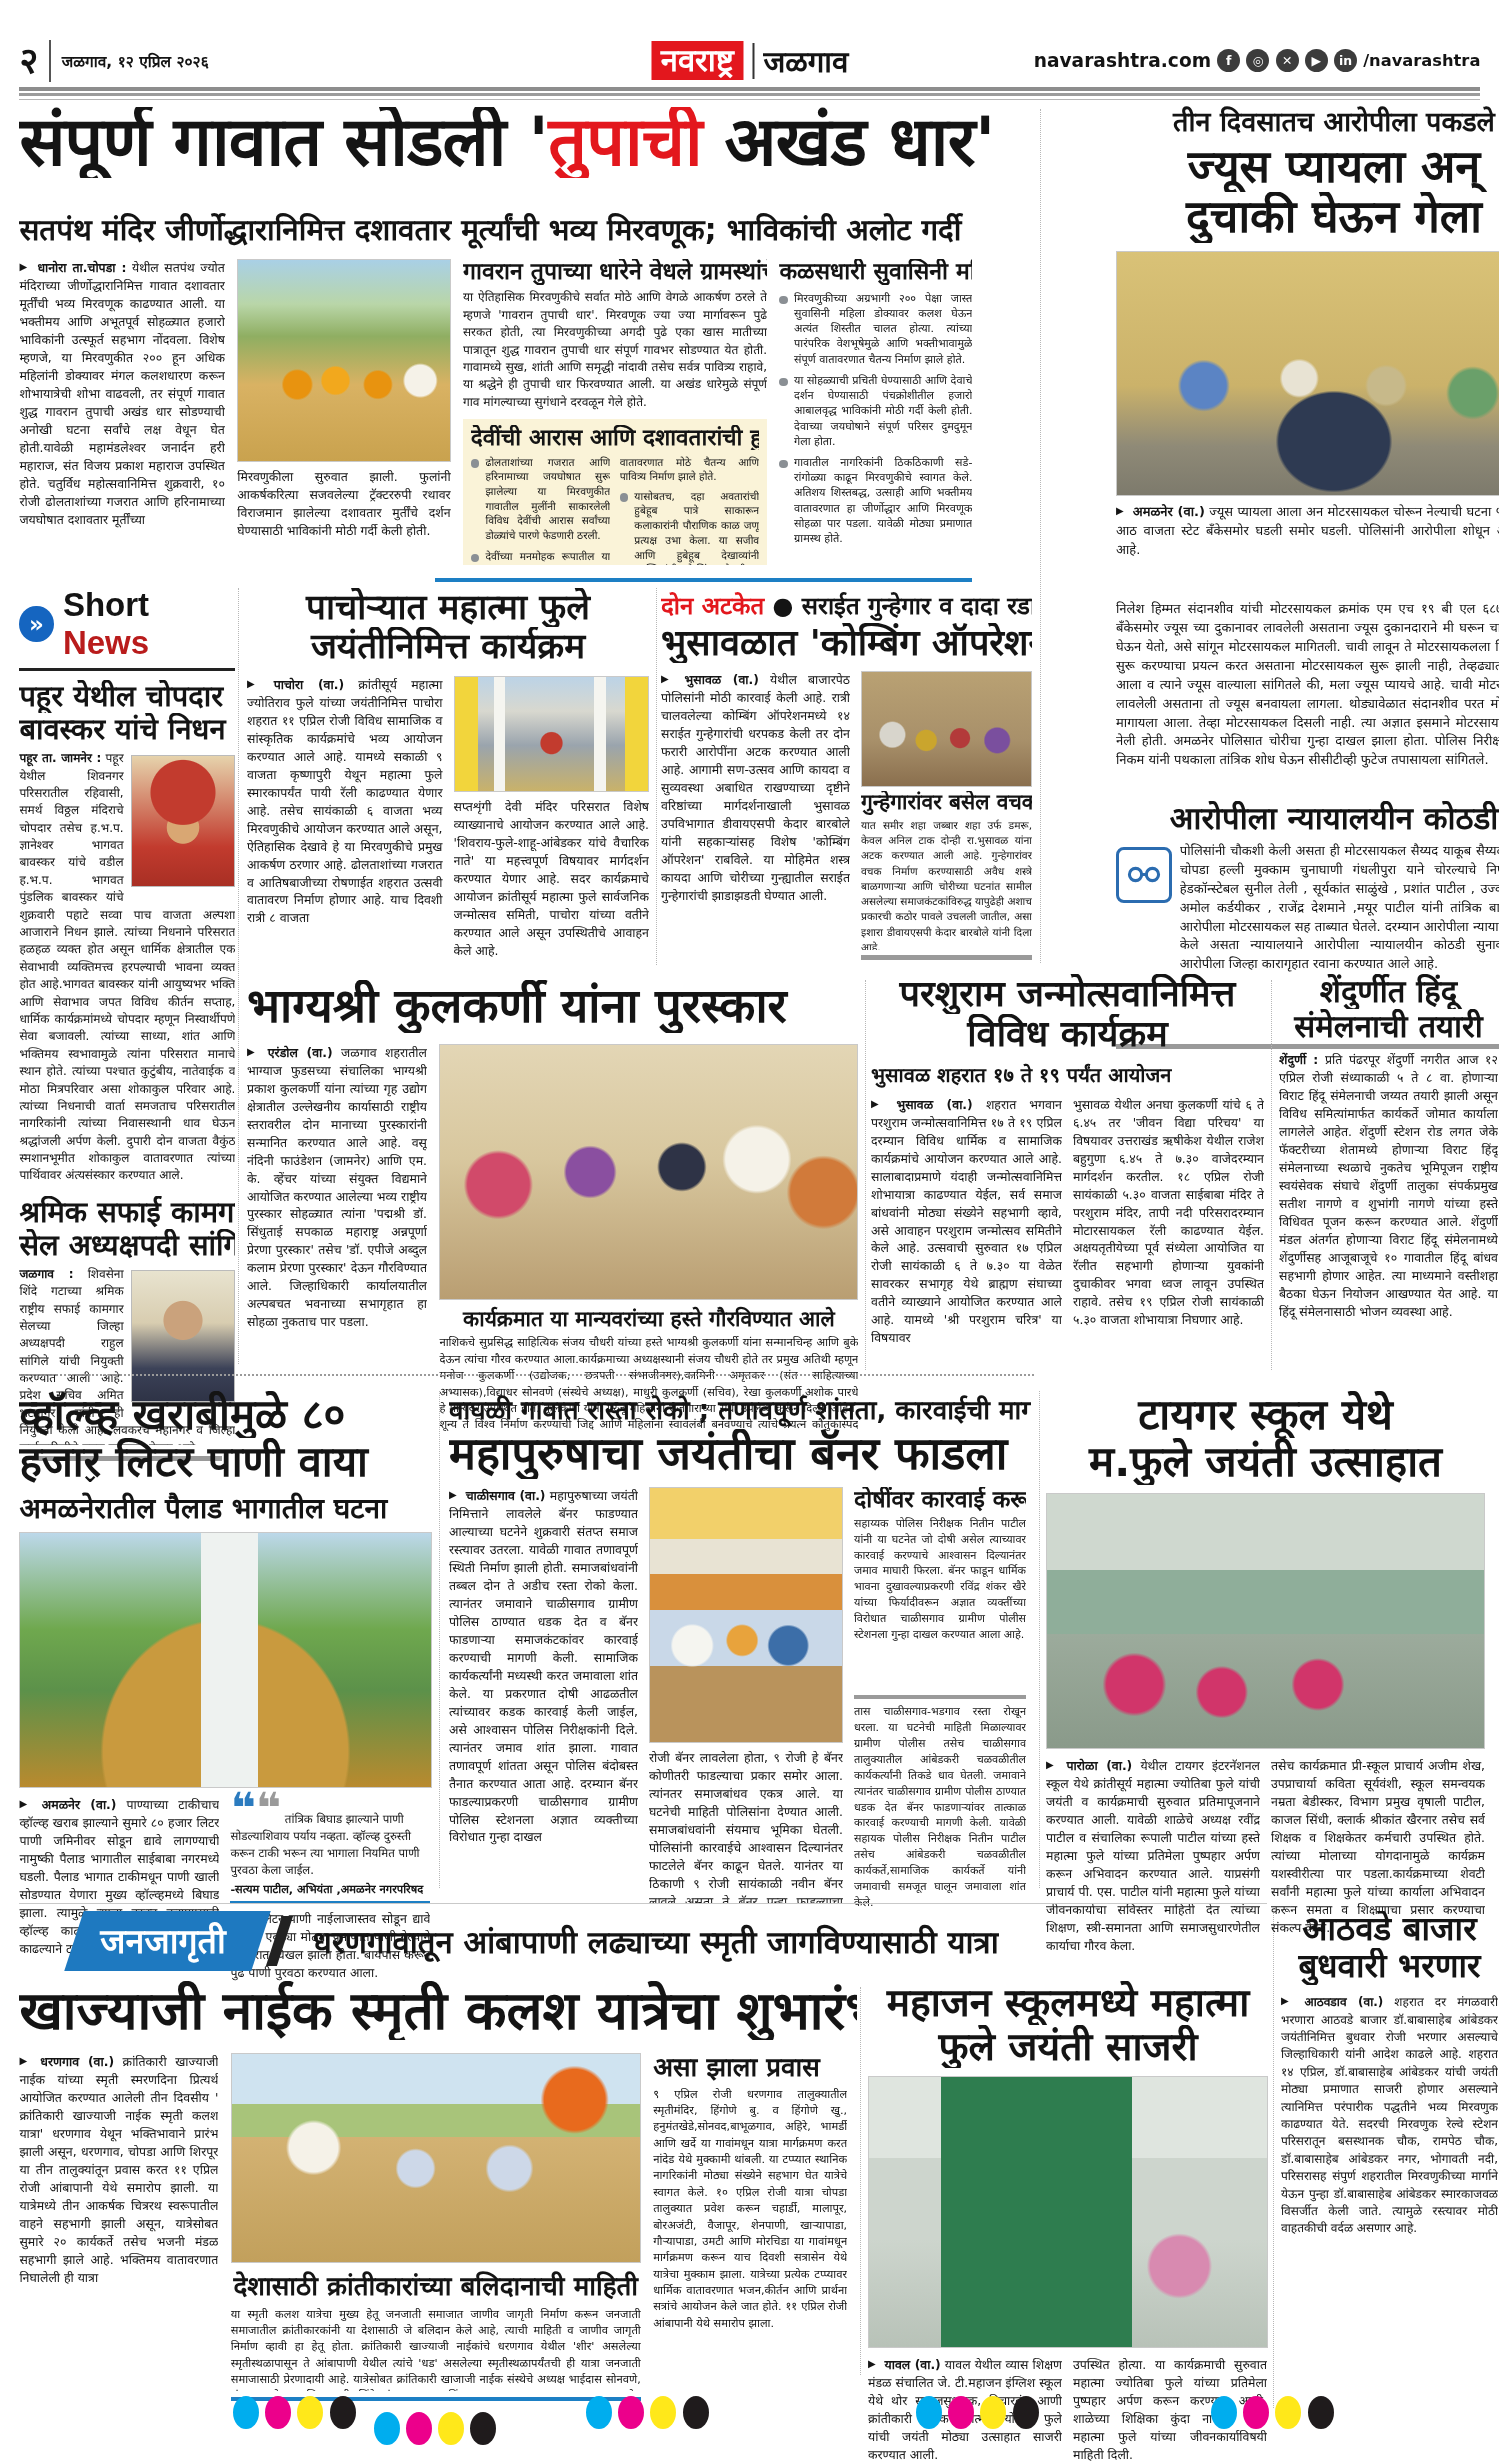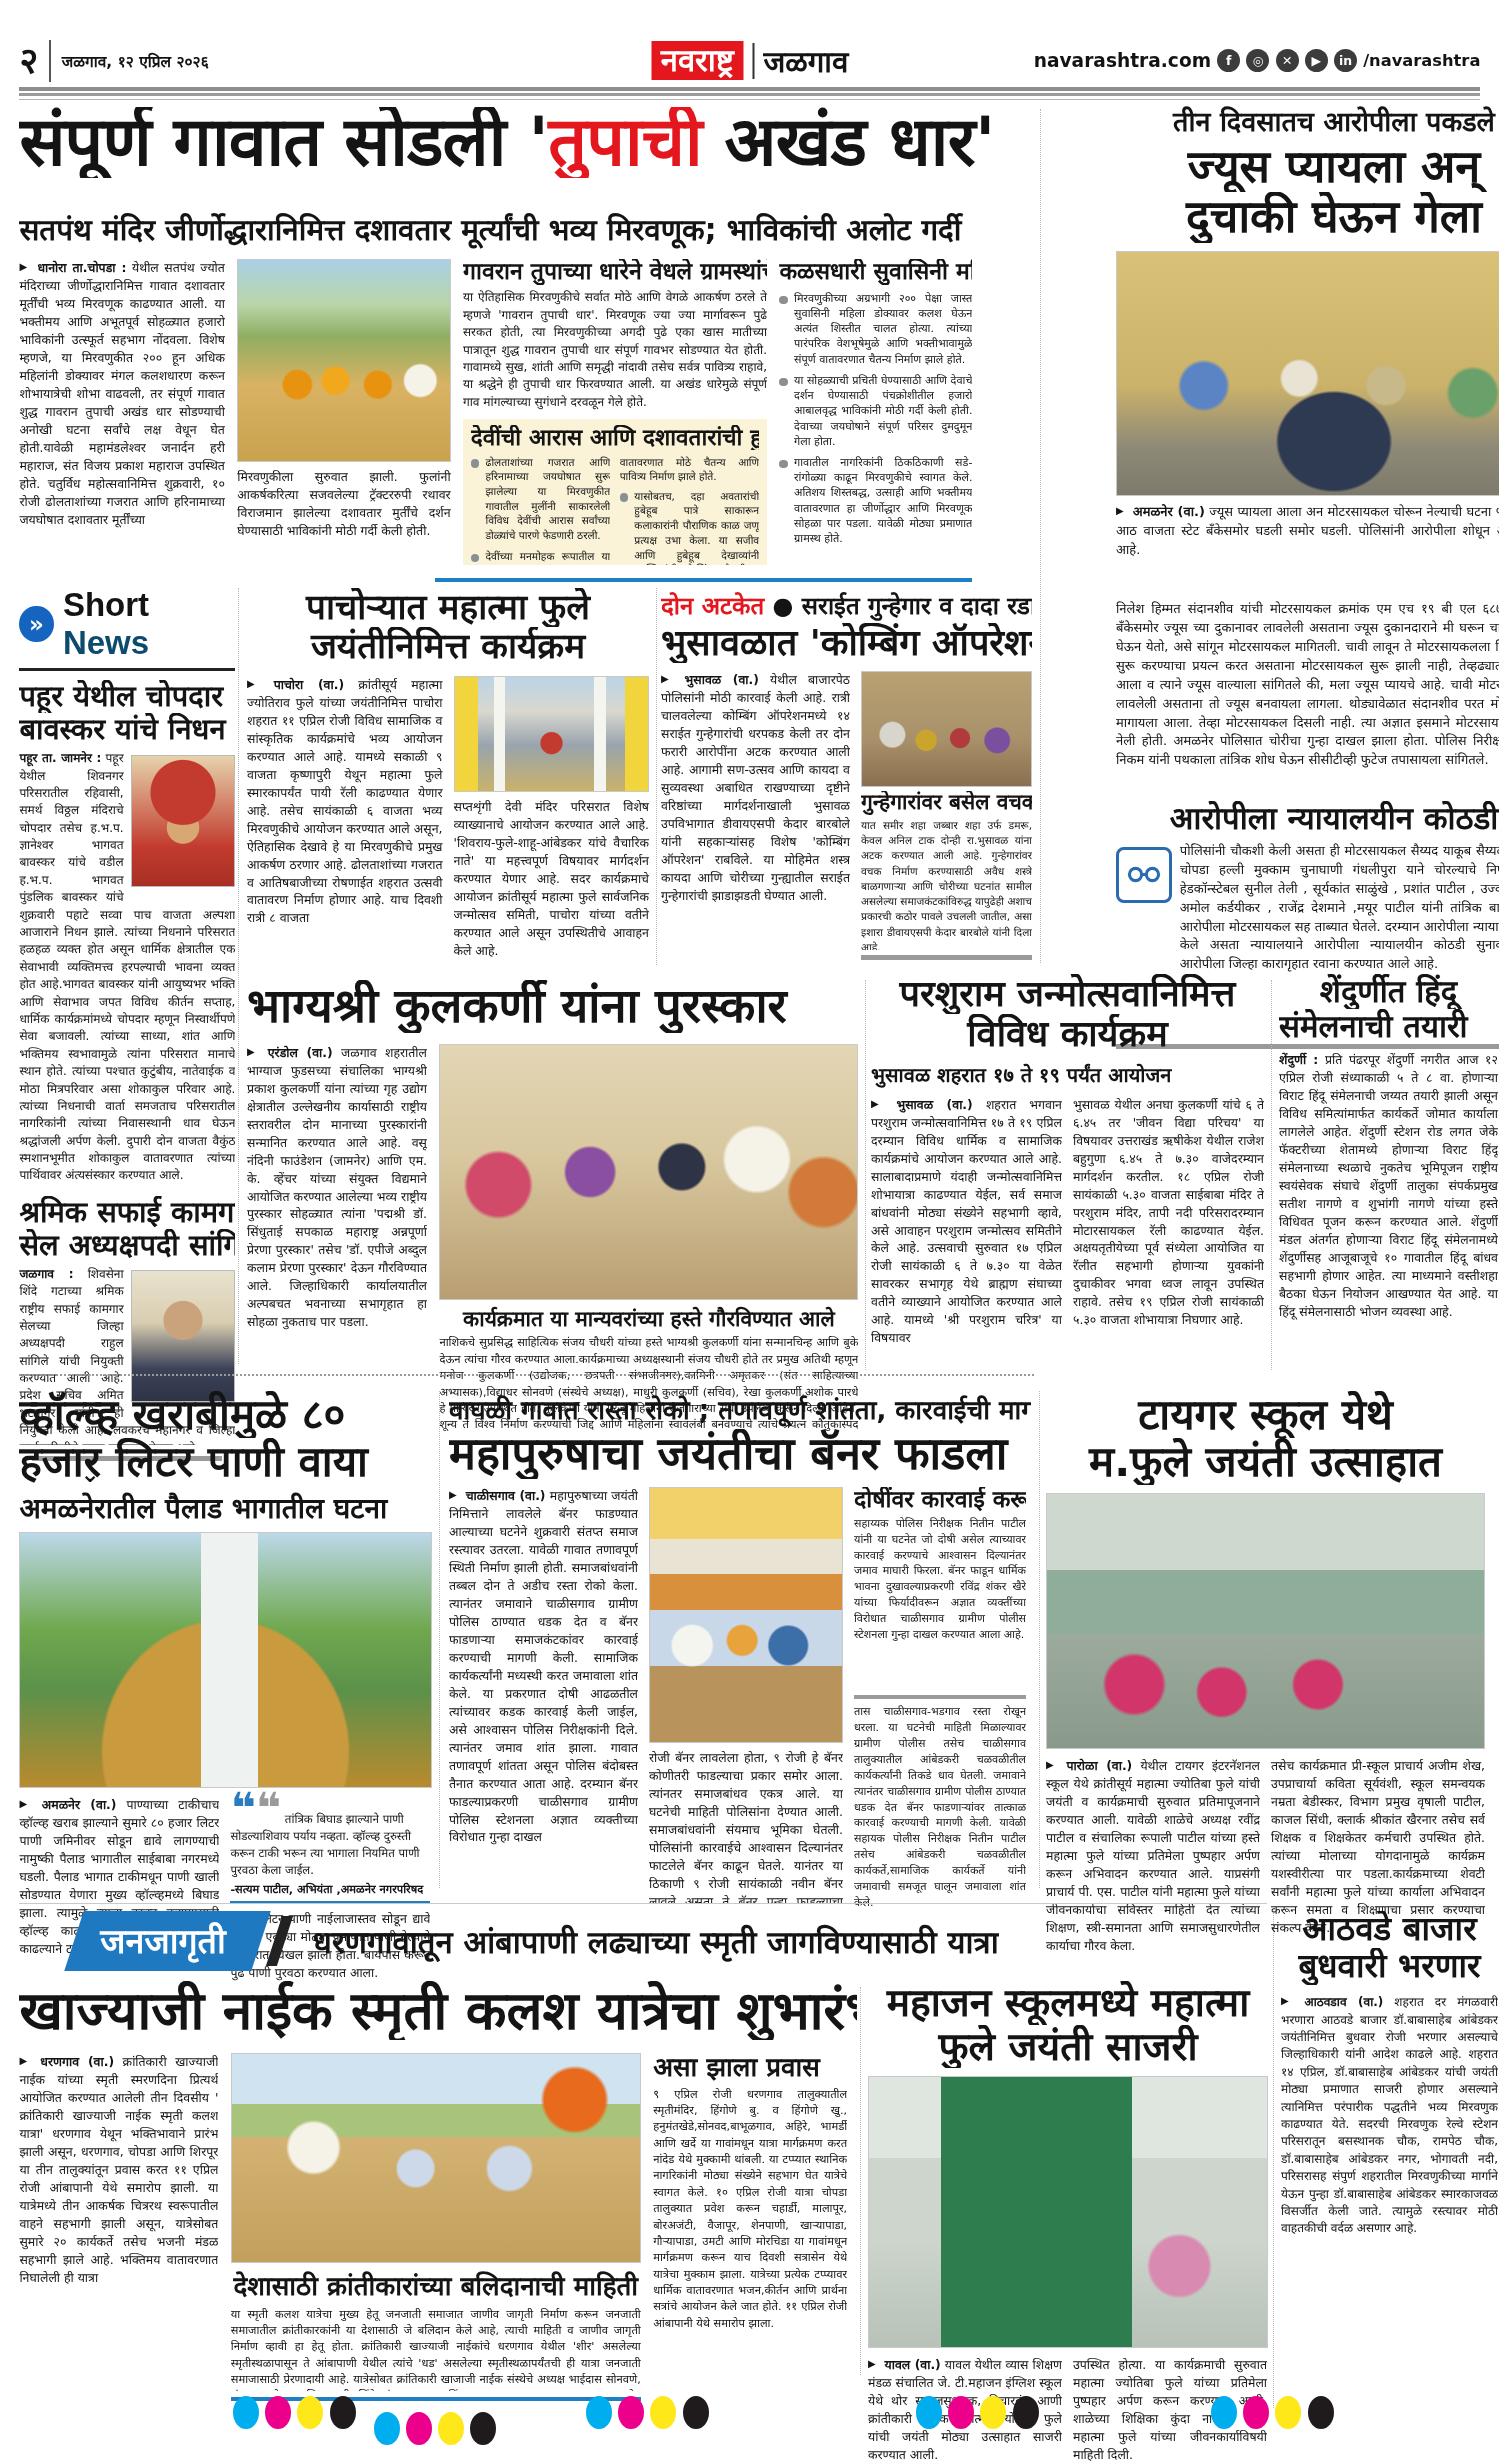--- a/index.html
+++ b/index.html
@@ -44,21 +44,21 @@
   .bluerule{height:3.9px;background:#1d7fc4;}
   .vdot{border-left:1.6px dotted #b7b7b7;width:0;}
   
   .qmark{font-size:43px;font-weight:800;line-height:0.6;}
   .qc{color:#2b7bbf;} .qg{color:#9a9a9a;}
   
   .sn-head{display:flex;align-items:center;gap:9.3px;border-bottom:3.1px solid #222;padding-bottom:6.2px;}
   .sn-icon{width:36px;height:36px;border-radius:50%;background:#1565c0;color:#fff;font-size:23px;font-weight:800;
            display:flex;align-items:center;justify-content:center;}
   .sn-title{font-size:33px;font-weight:800;font-family:"Liberation Sans",sans-serif;}
-  .sn-title .g{color:#0c4a6e;}
+  .sn-title .g{color:#b91c1c;}
   .float-photo{float:right;margin:4.7px 0 4.7px 7.8px;border:0.8px solid #bbb;}
   
   .tag{background:#1e79c0;color:#fff;font-size:34px;font-weight:800;display:inline-block;
        padding:6.2px 36px 7.8px 26px;transform:skewX(-18deg);}
   .tag>span{display:inline-block;transform:skewX(18deg);}
   .tagslash{display:inline-block;width:11px;height:50px;background:#222;transform:skewX(-18deg);margin-left:12.4px;}
   
   .cmyk{display:flex;gap:6.2px;}
   .cmyk i{width:26px;height:33px;border-radius:50%;display:block;}
   .c-c{background:#00adee;} .c-m{background:#ec008b;} .c-y{background:#ffe81a;} .c-k{background:#1f1b1c;}
@@ -342,21 +342,21 @@
         <span class="mark">▶</span>
         <b class="dl">भुसावळ (वा.)</b>
         <span>शहरात भगवान परशुराम जन्मोत्सवानिमित्त १७ ते १९ एप्रिल दरम्यान विविध धार्मिक व सामाजिक कार्यक्रमांचे आयोजन करण्यात आले आहे. सालाबादाप्रमाणे यंदाही जन्मोत्सवानिमित्त शोभायात्रा काढण्यात येईल, सर्व समाज बांधवांनी मोठ्या संख्येने सहभागी व्हावे, असे आवाहन परशुराम जन्मोत्सव समितीने केले आहे. उत्सवाची सुरुवात १७ एप्रिल रोजी सायंकाळी ६ ते ७.३० या वेळेत सावरकर सभागृह येथे ब्राह्मण संघाच्या वतीने व्याख्याने आयोजित करण्यात आले आहे. यामध्ये 'श्री परशुराम चरित्र' या विषयावर</span>
       </div>
       <div style="width:191px;height:256px;" class="body-txt just">भुसावळ येथील अनघा कुलकर्णी यांचे ६ ते ६.४५ तर 'जीवन विद्या परिचय' या विषयावर उत्तराखंड ऋषीकेश येथील राजेश बहुगुणा ६.४५ ते ७.३० वाजेदरम्यान मार्गदर्शन करतील. १८ एप्रिल रोजी सायंकाळी ५.३० वाजता साईबाबा मंदिर ते परशुराम मंदिर, तापी नदी परिसरादरम्यान मोटारसायकल रॅली काढण्यात येईल. अक्षयतृतीयेच्या पूर्व संध्येला आयोजित या रॅलीत सहभागी होणाऱ्या युवकांनी दुचाकीवर भगवा ध्वज लावून उपस्थित राहावे. तसेच १९ एप्रिल रोजी सायंकाळी ५.३० वाजता शोभायात्रा निघणार आहे.</div>
     </div>
   </div>
 
   <div class="abs" style="left:1279px;top:974px;width:219px;">
     <div class="sec-head nowrap" style="font-size:31px;text-align:center;">शेंदुर्णीत हिंदू</div>
-    <div class="sec-head nowrap" style="font-size:31px;">संमेलनाची तयारी</div>
+    <div class="sec-head nowrap" style="font-size:31px;text-align:center;">संमेलनाची तयारी</div>
     <div class="body-txt just" style="margin-top:7.8px;height:304px;">
       <b class="dl">शेंदुर्णी :</b>
       <span>प्रति पंढरपूर शेंदुर्णी नगरीत आज १२ एप्रिल रोजी संध्याकाळी ५ ते ८ वा. होणाऱ्या विराट हिंदू संमेलनाची जय्यत तयारी झाली असून विविध समित्यांमार्फत कार्यकर्ते जोमात कार्याला लागलेले आहेत. शेंदुर्णी स्टेशन रोड लगत जेके फॅक्टरीच्या शेतामध्ये होणाऱ्या विराट हिंदू संमेलनाच्या स्थळाचे नुकतेच भूमिपूजन राष्ट्रीय स्वयंसेवक संघाचे शेंदुर्णी तालुका संपर्कप्रमुख सतीश नागणे व शुभांगी नागणे यांच्या हस्ते विधिवत पूजन करून करण्यात आले. शेंदुर्णी मंडल अंतर्गत होणाऱ्या विराट हिंदू संमेलनामध्ये शेंदुर्णीसह आजूबाजूचे १० गावातील हिंदू बांधव सहभागी होणार आहेत. त्या माध्यमाने वस्तीशहा बैठका घेऊन नियोजन आखण्यात येत आहे. या हिंदू संमेलनासाठी भोजन व्यवस्था आहे.</span>
     </div>
   </div>
 
   <div class="abs" style="left:19.4px;top:1391px;width:413px;">
     <div class="sec-head nowrap" style="font-size:42px;">व्हॉल्व्ह खराबीमुळे ८०</div>
     <div class="sec-head nowrap" style="font-size:42px;">हजार लिटर पाणी वाया</div>
     <div class="kicker nowrap" style="font-size:28px;text-align:left;margin-top:3.1px;">अमळनेरातील पैलाड भागातील घटना</div>

